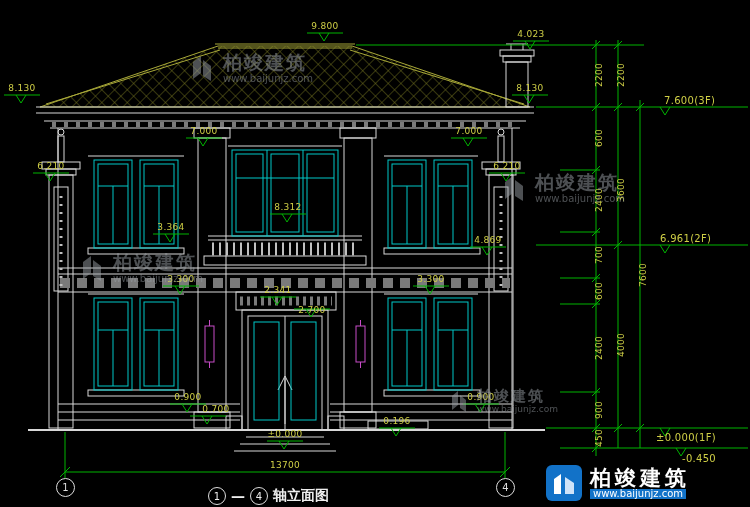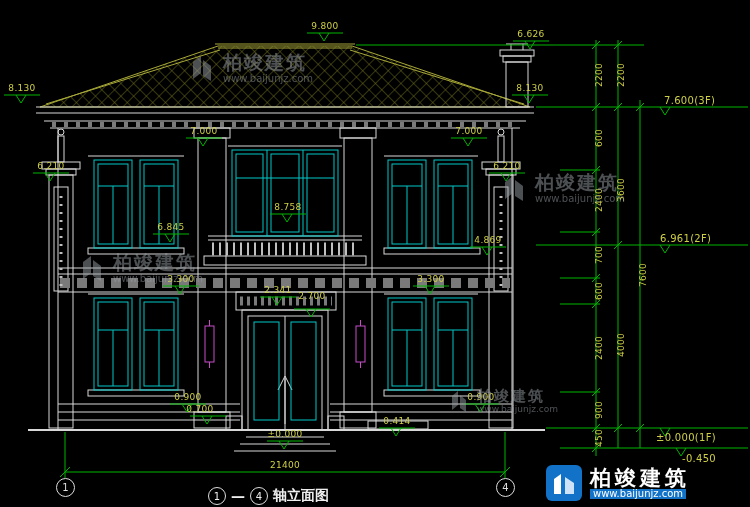--- a/index.html
+++ b/index.html
@@ -195,40 +195,40 @@
         <use href="#tick" x="640" y="428"></use>
       <polyline points="660,107 665,115 670,107"></polyline>
       <polyline points="660,245 665,253 670,245"></polyline>
       <polyline points="660,428 665,436 670,428"></polyline>
       <polyline points="676,448 681,456 686,448"></polyline>
       <path d="M65 432 V478 M505 432 V478 M65 472 H505 M60 477 L70 467 M500 477 L510 467"></path>
     </g>
   </svg>
 
   <span class="dim" style="left:325px;top:21px">9.800</span>
-  <span class="dim" style="left:531px;top:29px">6.626</span>
+  <span class="dim" style="left:531px;top:29px">4.023</span>
   <span class="dim" style="left:22px;top:83px">8.130</span>
   <span class="dim" style="left:530px;top:83px">8.130</span>
   <span class="dim" style="left:204px;top:126px">7.000</span>
   <span class="dim" style="left:469px;top:126px">7.000</span>
   <span class="dim" style="left:51px;top:161px">6.210</span>
   <span class="dim" style="left:507px;top:161px">6.210</span>
-  <span class="dim" style="left:288px;top:202px">8.758</span>
-  <span class="dim" style="left:171px;top:222px">6.845</span>
+  <span class="dim" style="left:288px;top:202px">8.312</span>
+  <span class="dim" style="left:171px;top:222px">3.364</span>
   <span class="dim" style="left:488px;top:235px">4.869</span>
   <span class="dim" style="left:181px;top:274px">3.300</span>
   <span class="dim" style="left:431px;top:274px">3.300</span>
   <span class="dim" style="left:278px;top:285px">2.341</span>
-  <span class="dim" style="left:312px;top:291px">2.700</span>
+  <span class="dim" style="left:312px;top:305px">2.700</span>
   <span class="dim" style="left:188px;top:392px">0.900</span>
   <span class="dim" style="left:481px;top:392px">0.900</span>
-  <span class="dim" style="left:200px;top:404px">0.700</span>
-  <span class="dim" style="left:397px;top:416px">0.414</span>
+  <span class="dim" style="left:216px;top:404px">0.700</span>
+  <span class="dim" style="left:397px;top:416px">0.196</span>
   <span class="dim" style="left:285px;top:429px">±0.000</span>
-  <span class="dim" style="left:285px;top:460px">21400</span>
+  <span class="dim" style="left:285px;top:460px">13700</span>
 
   <span class="dimv" style="left:599px;top:75px">2200</span>
   <span class="dimv" style="left:599px;top:138px">600</span>
   <span class="dimv" style="left:599px;top:200px">2400</span>
   <span class="dimv" style="left:599px;top:255px">700</span>
   <span class="dimv" style="left:599px;top:291px">600</span>
   <span class="dimv" style="left:599px;top:348px">2400</span>
   <span class="dimv" style="left:599px;top:410px">900</span>
   <span class="dimv" style="left:599px;top:438px">450</span>
   <span class="dimv" style="left:621px;top:75px">2200</span>

